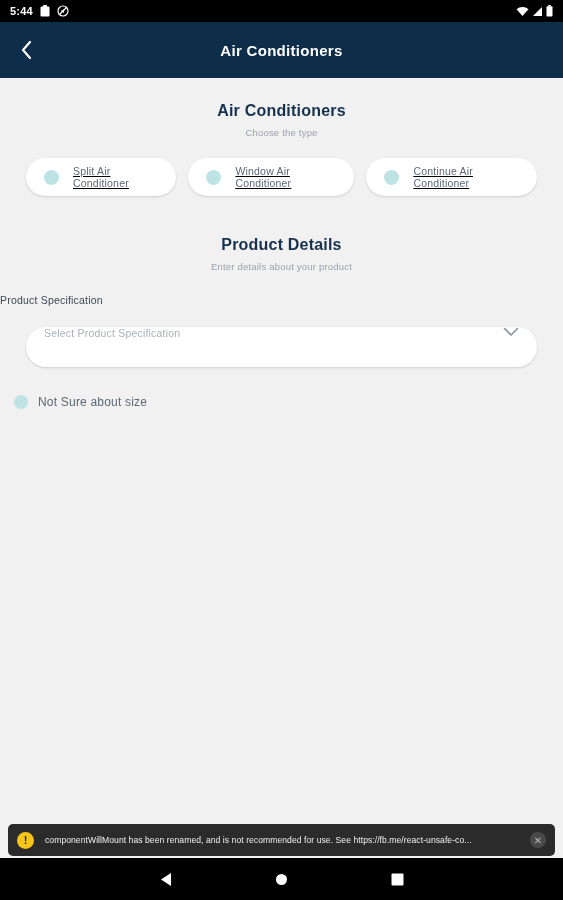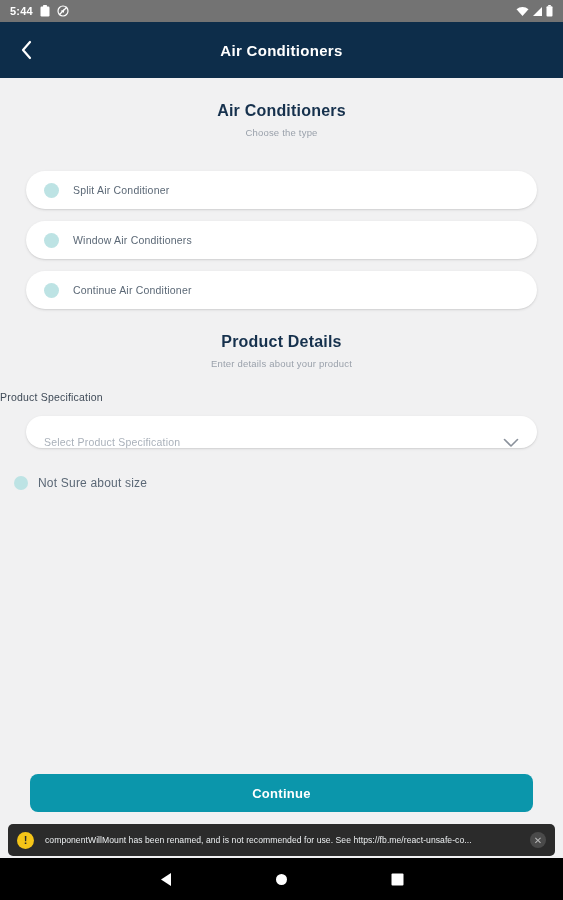--- a/index.html
+++ b/index.html
@@ -12,21 +12,21 @@
 
   body {
     font-family: "Liberation Sans", sans-serif;
     background: #f1f1f2;
     position: relative;
   }
 
   
   .status-bar {
     height: 22px;
-    background: #737373;
+    background: #000000;
     display: flex;
     align-items: center;
     padding: 0 10px;
     color: #ffffff;
   }
   .status-left {
     display: flex;
     align-items: center;
     gap: 7px;
   }
@@ -95,25 +95,26 @@
   }
   .section-sub {
     font-size: 9.5px;
     color: #9aa1ab;
     margin-top: 7px;
     letter-spacing: .2px;
   }
 
   
   .options {
-    margin-top: 33px;
+    margin-top: 20px;
     padding: 0 26px;
     display: flex;
-    flex-direction: column;
+    flex-direction: row;
     gap: 12px;
+    text-decoration: underline;
   }
   .option-card {
     height: 38px;
     background: #ffffff;
     border-radius: 22px;
     display: flex;
     align-items: center;
     padding: 0 18px;
     box-shadow: 0 1px 3px rgba(0,0,0,.10), 0 1px 1px rgba(0,0,0,.05);
     cursor: pointer;
@@ -126,36 +127,36 @@
     flex: 0 0 auto;
   }
   .option-label {
     margin-left: 14px;
     font-size: 10.5px;
     color: #5b6876;
     letter-spacing: .2px;
   }
 
   
-  .details-head { margin-top: 24px; }
+  .details-head { margin-top: 40px; }
 
   .field-label {
     margin-top: 22px;
     font-size: 10.5px;
     color: #3f4a57;
     letter-spacing: .2px;
   }
 
   .select-wrap {
-    margin: 13px 26px 0 26px;
-    height: 32px;
+    margin: 21px 26px 0 26px;
+    height: 40px;
     background: #ffffff;
     border-radius: 22px;
     display: flex;
-    align-items: flex-end;
+    align-items: flex-start;
     padding: 0 18px;
     box-shadow: 0 1px 3px rgba(0,0,0,.10), 0 1px 1px rgba(0,0,0,.05);
     cursor: pointer;
   }
   .select-placeholder {
     font-size: 10.5px;
     color: #aab1ba;
     letter-spacing: .2px;
   }
   .chevron-down {
@@ -325,21 +326,21 @@
     <div class="section-sub">Choose the type</div>
   </div>
 
   <div class="options">
     <div class="option-card">
       <span class="radio-dot"></span>
       <span class="option-label">Split Air Conditioner</span>
     </div>
     <div class="option-card">
       <span class="radio-dot"></span>
-      <span class="option-label">Window Air Conditioners</span>
+      <span class="option-label">Window Air Conditioner</span>
     </div>
     <div class="option-card">
       <span class="radio-dot"></span>
       <span class="option-label">Continue Air Conditioner</span>
     </div>
   </div>
 
   <div class="section-head details-head">
     <div class="section-title">Product Details</div>
     <div class="section-sub">Enter details about your product</div>
@@ -352,21 +353,20 @@
     <svg class="chevron-down" width="16" height="10" viewBox="0 0 16 10">
       <path d="M1.5 1.5 L8 8 L14.5 1.5" fill="none" stroke="#8a919b" stroke-width="1.6" stroke-linecap="round" stroke-linejoin="round"></path>
     </svg>
   </div>
 
   <div class="checkbox-row">
     <span class="check-dot"></span>
     <span class="check-label">Not Sure about size</span>
   </div>
 
-  <button class="continue-btn">Continue</button>
 </div>
 
 <div class="toast">
   <span class="warn-icon">!</span>
   <span class="toast-text">componentWillMount has been renamed, and is not recommended for use. See https://fb.me/react-unsafe-co...</span>
   <span class="toast-close">✕</span>
 </div>
 
 <div class="nav-bar">
   <div class="nav-btn">

